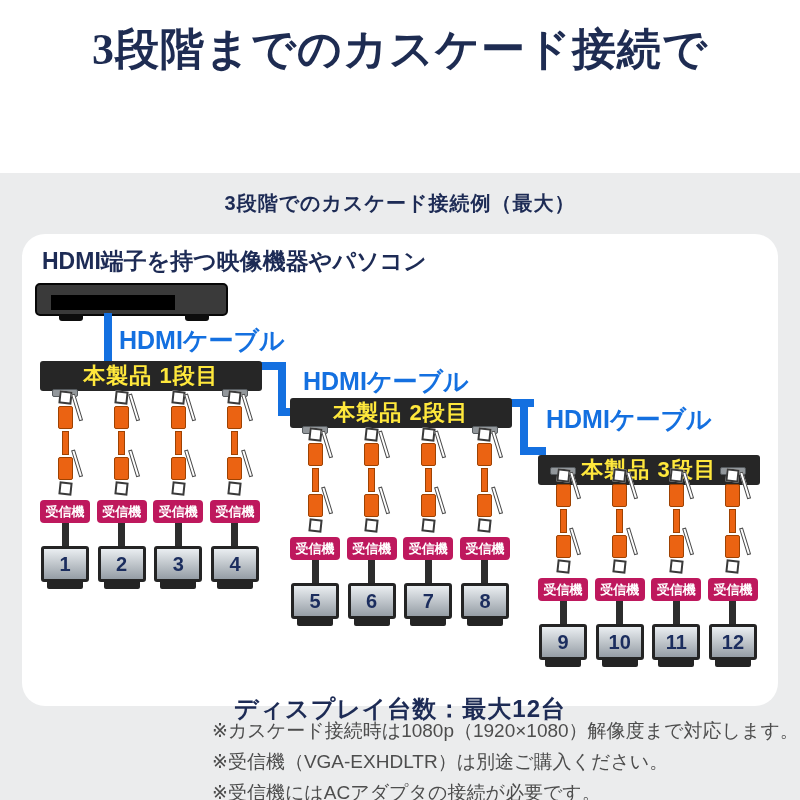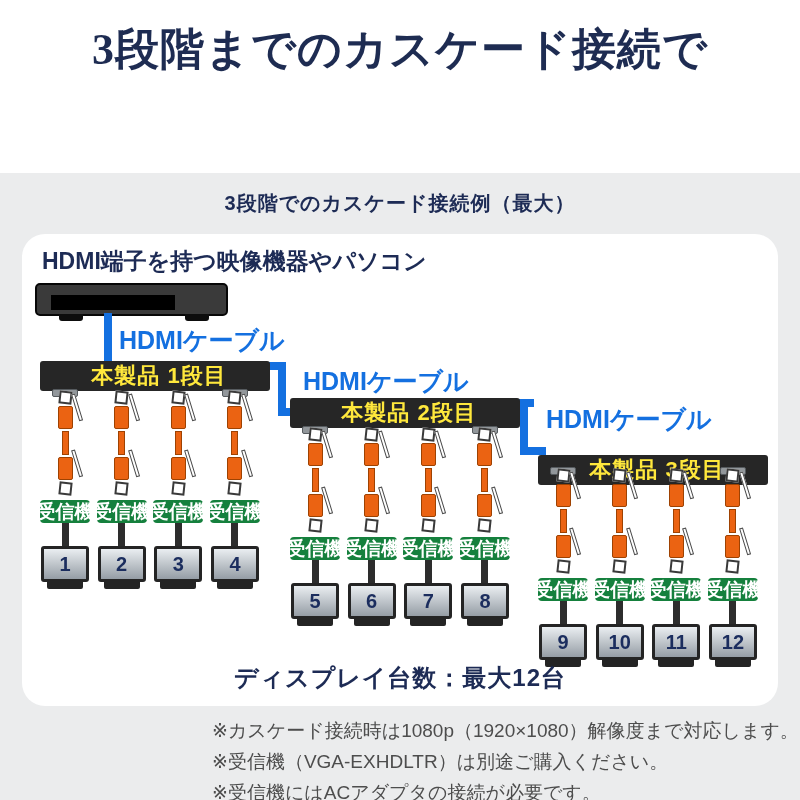--- a/index.html
+++ b/index.html
@@ -34,49 +34,49 @@
   .e1c{left:256px;top:174px;width:24px;height:8px;}
   .e2a{left:486px;top:165px;width:26px;height:8px;}
   .e2b{left:498px;top:165px;width:8px;height:56px;}
   .e2c{left:498px;top:213px;width:26px;height:8px;}
   .cable-label{position:absolute;font-size:25px;font-weight:700;color:#1470e0;white-space:nowrap;}
   .l1{left:97px;top:90px;} .l2{left:281px;top:131px;} .l3{left:524px;top:169px;}
 
   
   .unit{position:absolute;width:222px;height:30px;background:#262626;border-radius:3px;
         display:flex;align-items:center;justify-content:center;
-        color:#ffe83c;font-size:22px;font-weight:700;letter-spacing:1px;white-space:nowrap;padding-left:8px;}
+        color:#ffe83c;font-size:22px;font-weight:700;letter-spacing:1px;white-space:nowrap;}
   .u1{left:18px;top:127px;} .u2{left:268px;top:164px;} .u3{left:516px;top:221px;}
   .ufoot{position:absolute;width:26px;height:8px;background:#92979b;border:1px solid #565b5f;border-radius:2px;box-sizing:border-box;}
 
   
   .branches{position:absolute;width:224px;display:flex;justify-content:space-between;}
   .g1{left:16px;top:157px;} .g2{left:266px;top:194px;} .g3{left:514px;top:235px;}
   .branch{width:54px;display:flex;flex-direction:column;align-items:center;}
 
   
   .lan-cable{position:relative;width:54px;height:104px;display:flex;flex-direction:column;align-items:center;justify-content:space-between;}
   .conn{width:13px;height:13px;background:#fff;border:2px solid #3a3a3a;box-sizing:border-box;}
   .conn.t{transform:rotate(6deg);} .conn.b{transform:rotate(6deg);}
   .boot{width:15px;height:23px;background:#eb6312;border:1px solid #9e4202;border-radius:2px;box-sizing:border-box;}
   .wire{width:7px;height:24px;background:#eb6312;border:1px solid #9e4202;box-sizing:border-box;}
   .latch{position:absolute;left:33px;width:4px;height:28px;background:#fff;border:1px solid #4a4a4a;box-sizing:border-box;transform-origin:top center;transform:rotate(-17deg);}
   .lt{top:3px;} .lb{top:59px;}
 
   
-  .receiver{margin-top:5px;width:50px;height:23px;background:#15803d;border-radius:4px;
-            color:#fff;font-size:19px;font-weight:700;display:flex;align-items:center;justify-content:center;white-space:nowrap;}
+  .receiver{margin-top:5px;width:50px;height:23px;background:#be185d;border-radius:4px;
+            color:#fff;font-size:13px;font-weight:700;display:flex;align-items:center;justify-content:center;white-space:nowrap;}
   .stem{width:7px;height:23px;background:#2d2d2d;}
   .monitor{width:48px;height:36px;border:3px solid #242424;border-radius:3px;box-sizing:border-box;
            background:linear-gradient(180deg,#eaeef1 0%,#959da5 100%);
            display:flex;align-items:center;justify-content:center;}
   .mnum{font-size:20px;font-weight:700;color:#1b2d5e;}
   .mbase{width:36px;height:7px;background:#242424;border-radius:0 0 2px 2px;}
 
-  .total-label{position:absolute;left:0;top:428px;width:756px;text-align:center;
+  .total-label{position:absolute;left:0;top:459px;width:756px;text-align:center;
                font-size:24px;font-weight:700;color:#1d2b55;letter-spacing:1px;}
 
   
   .notes{margin:9px 0 0 212px;font-size:19px;line-height:31px;color:#4d4d4d;white-space:nowrap;}
 </style>
 </head>
 <body>
 
 <div class="page">
 

